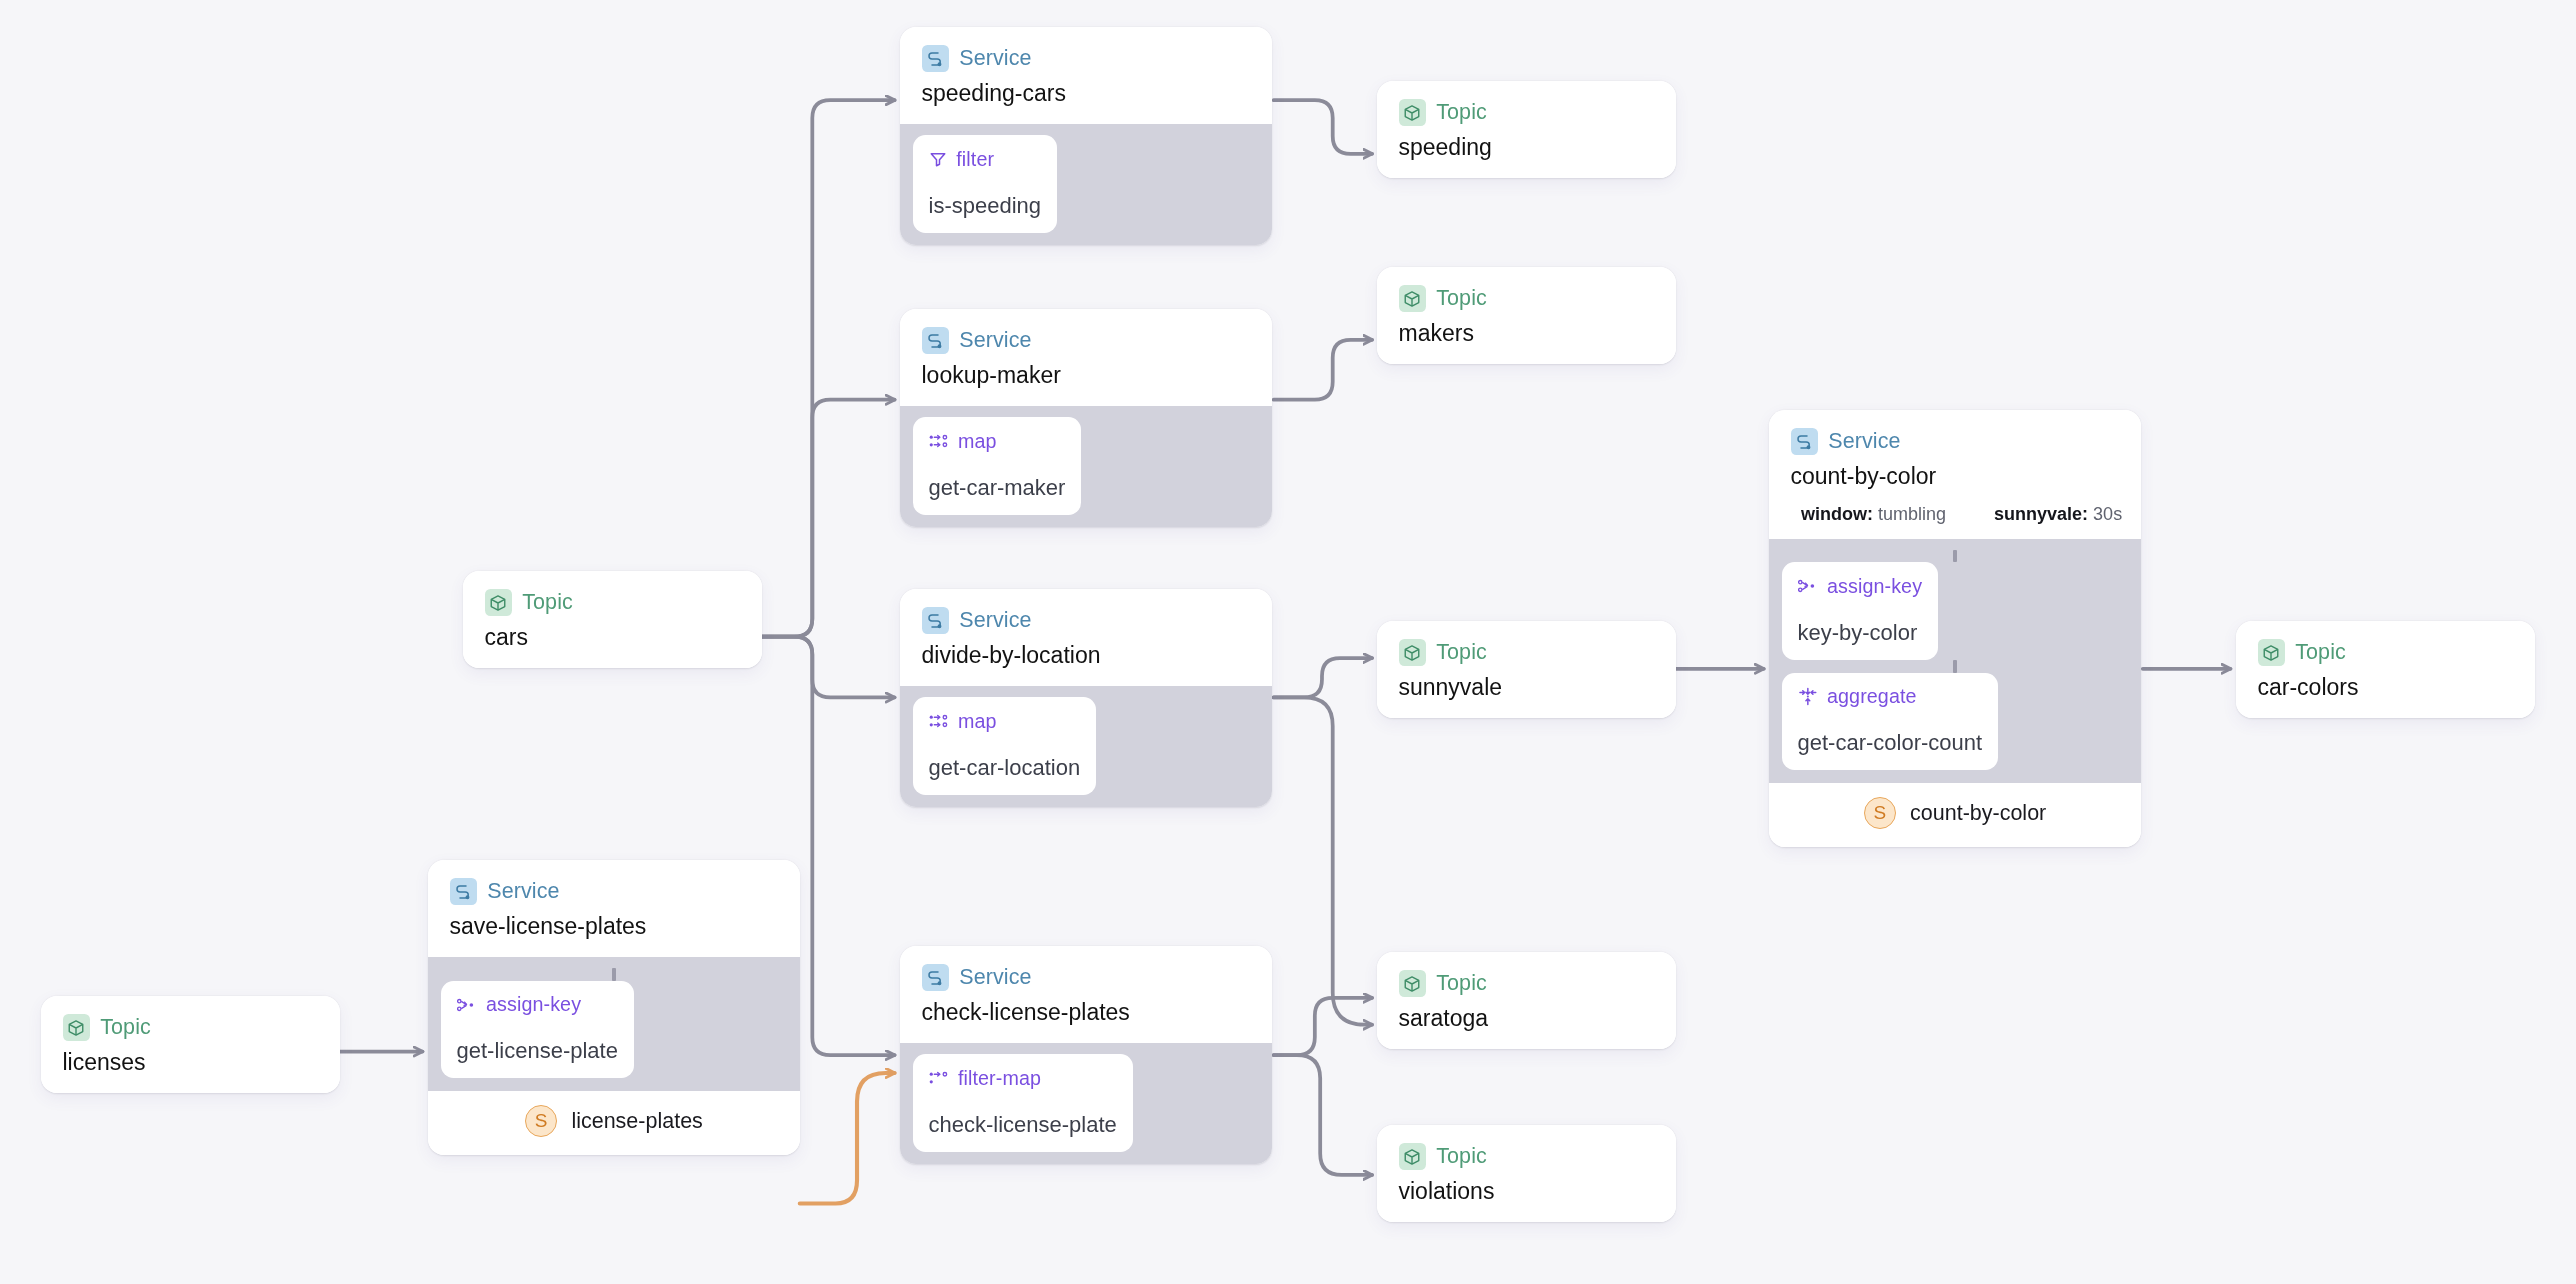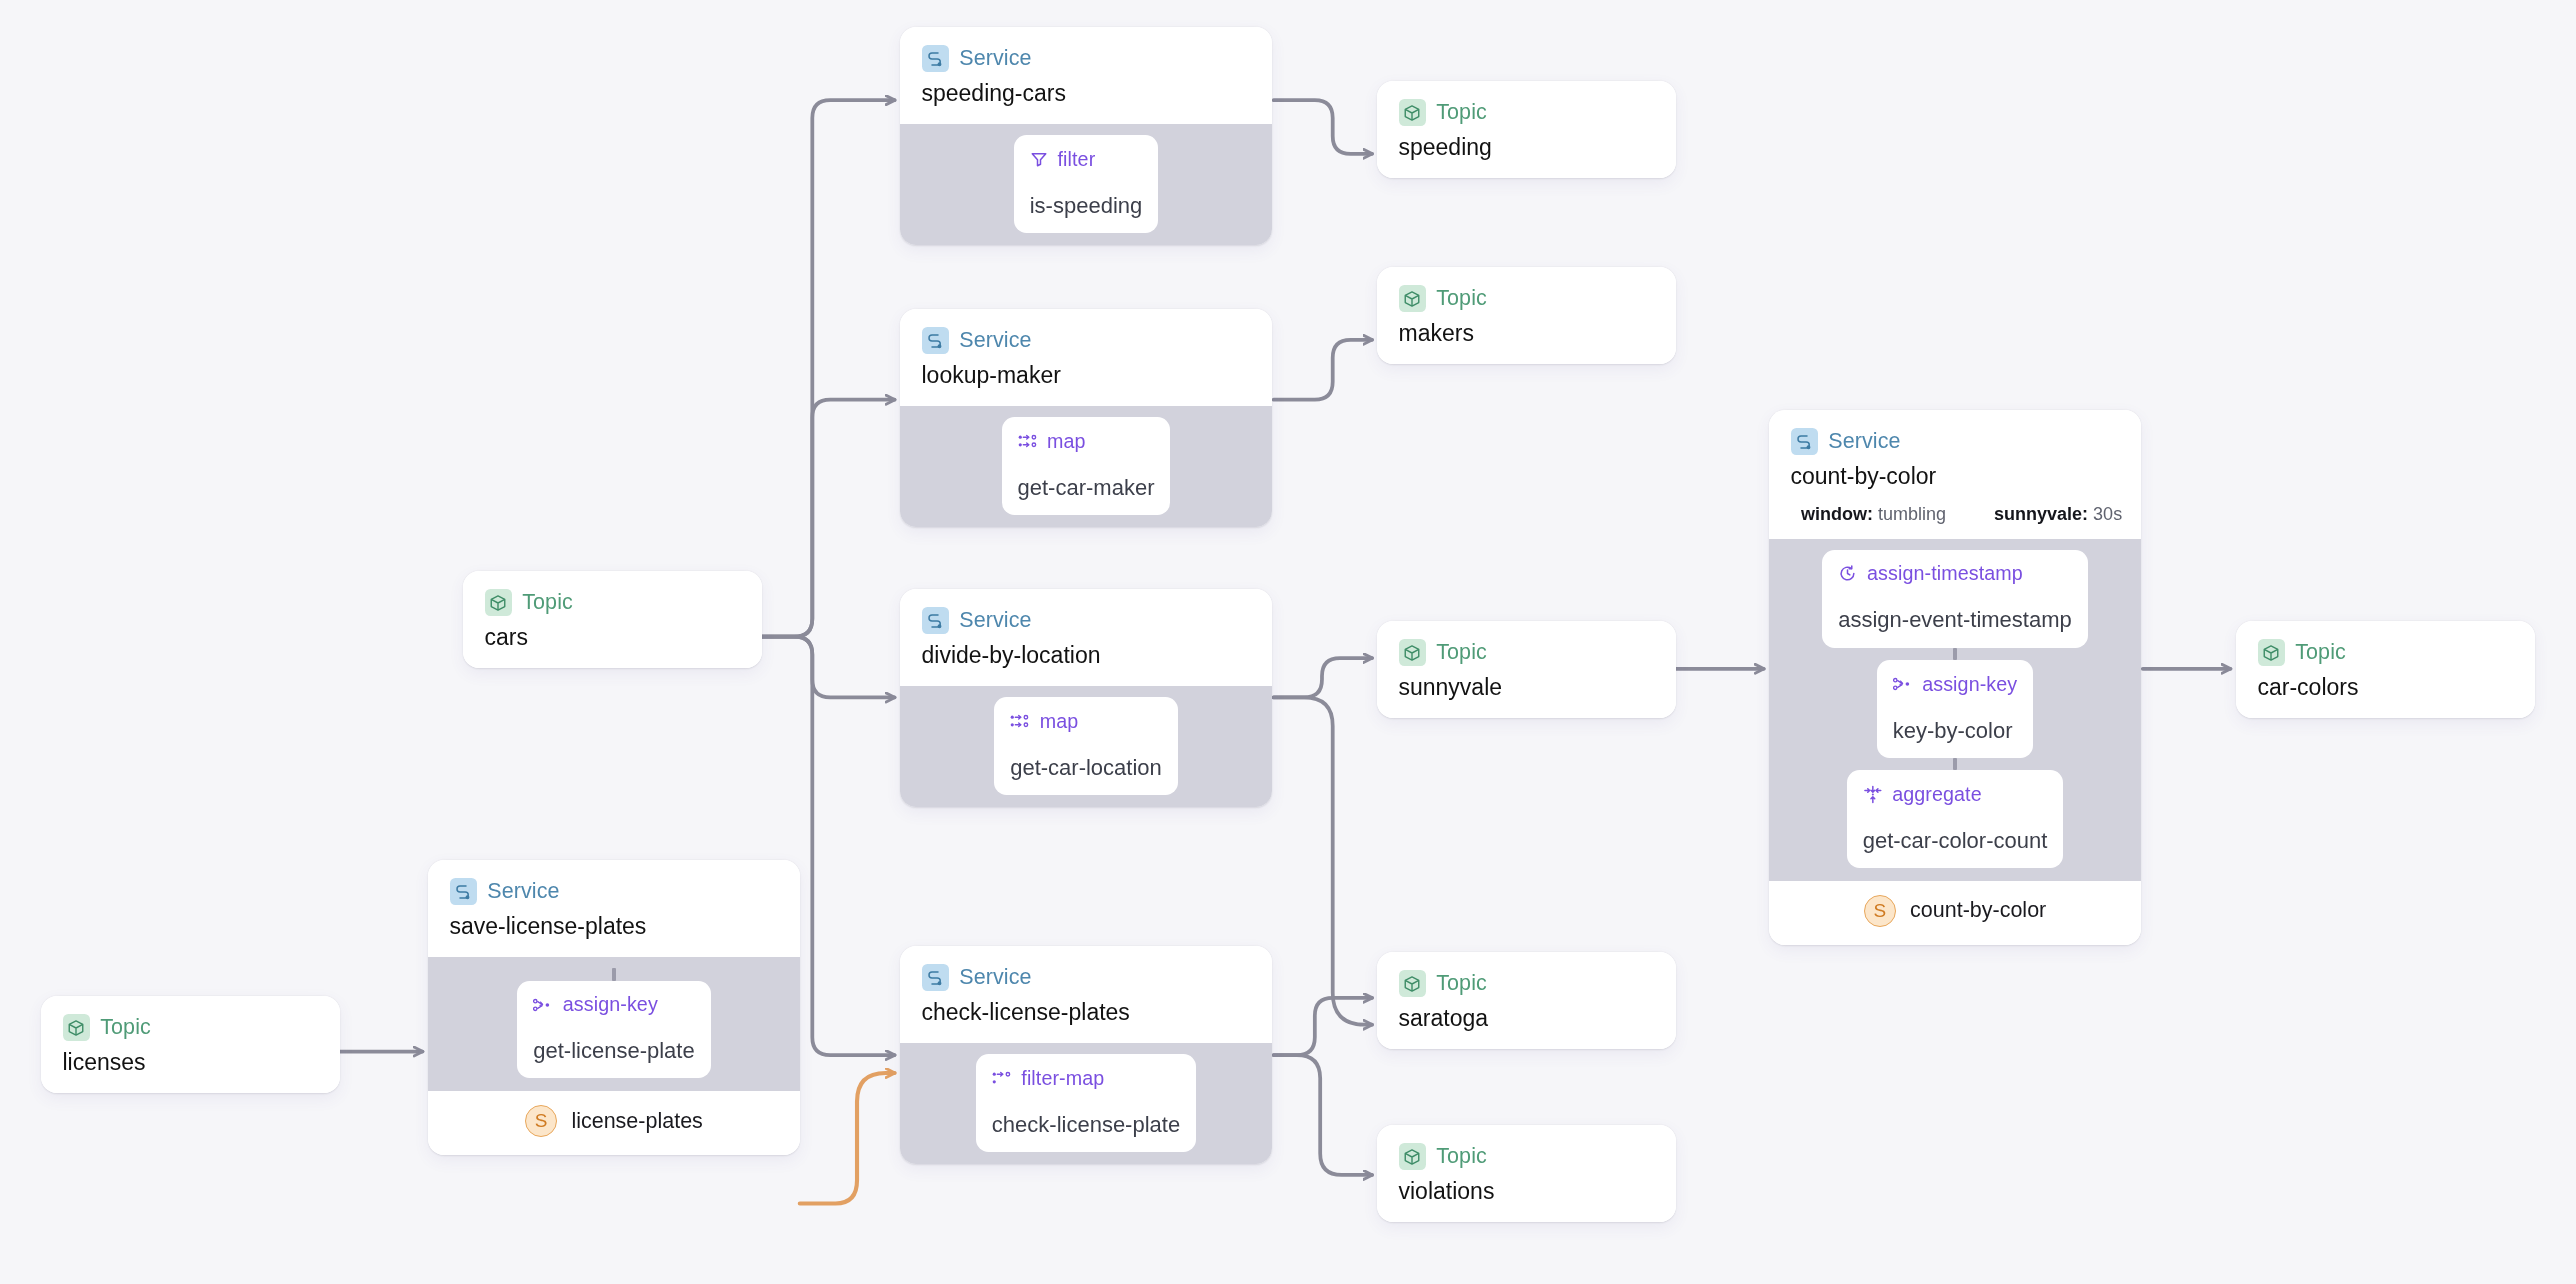--- a/index.html
+++ b/index.html
@@ -39,21 +39,21 @@
     font-size: 18px; background: #fff;
   }
   .meta-item { white-space: nowrap; text-align: right; }
   .meta-key { color: #15161c; font-weight: bold; }
   .meta-val { color: #60636f; }
 
   
   .ops {
     background: #d2d2dc;
     padding: 10.7px 12.5px 12.5px 12.5px;
-    display: flex; flex-direction: column; align-items: center;
+    display: flex; flex-direction: column; align-items: flex-start;
   }
   .op {
     background: #fff; border-radius: 12.5px;
     padding: 12.5px 16px 14.3px 16px;
   }
   .op-row { display: flex; align-items: center; gap: 9.8px; margin-bottom: 4.5px; }
   .op-kind { font-size: 19.7px; color: #7a4fe0; letter-spacing: 0.1px; }
   .op-name { font-size: 22px; color: #3c3f4a; margin-top: 22px; }
   .op-connector { width: 4.5px; height: 12.5px; background: #9b9baa; margin: 0 auto; border-radius: 0.9px; }
 
@@ -320,33 +320,20 @@
       <span class="meta-item">
         <span class="meta-key">window:</span>
         <span class="meta-val">tumbling</span>
       </span>
       <span class="meta-item">
         <span class="meta-key">sunnyvale:</span>
         <span class="meta-val">30s</span>
       </span>
     </div>
     <div class="ops">
-      <div class="op">
-        <div class="op-row">
-          <span>
-            <svg class="gl" width="19" height="19" viewBox="0 0 24 24" fill="none" stroke="#7a4fe0" stroke-width="1.9" stroke-linecap="round" stroke-linejoin="round">
-              <path d="M20 12a8 8 0 1 1-3.2-6.4"></path>
-                <path d="M17.4 2.6v3.3h-3.3"></path>
-                <path d="M12 7.6V12l3 1.8"></path>
-            </svg>
-          </span>
-          <span class="op-kind">assign-timestamp</span>
-        </div>
-        <div class="op-name">assign-event-timestamp</div>
-      </div>
       <div class="op-connector"></div>
       <div class="op">
         <div class="op-row">
           <span>
             <svg class="gl" width="19.7" height="18" viewBox="0 0 26 20" fill="none" stroke="#7a4fe0" stroke-width="1.8" stroke-linecap="round">
               <circle cx="3" cy="5" r="2.2"></circle>
                 <circle cx="3" cy="15" r="2.2"></circle>
               <path d="M6.2 5.6 12 9.2M6.2 14.4 12 10.8"></path>
               <path d="M10 6.2 12.6 9.3 9.4 10.6" stroke-linejoin="round"></path>
               <circle cx="19" cy="10" r="2.4" fill="#7a4fe0" stroke="none"></circle>

